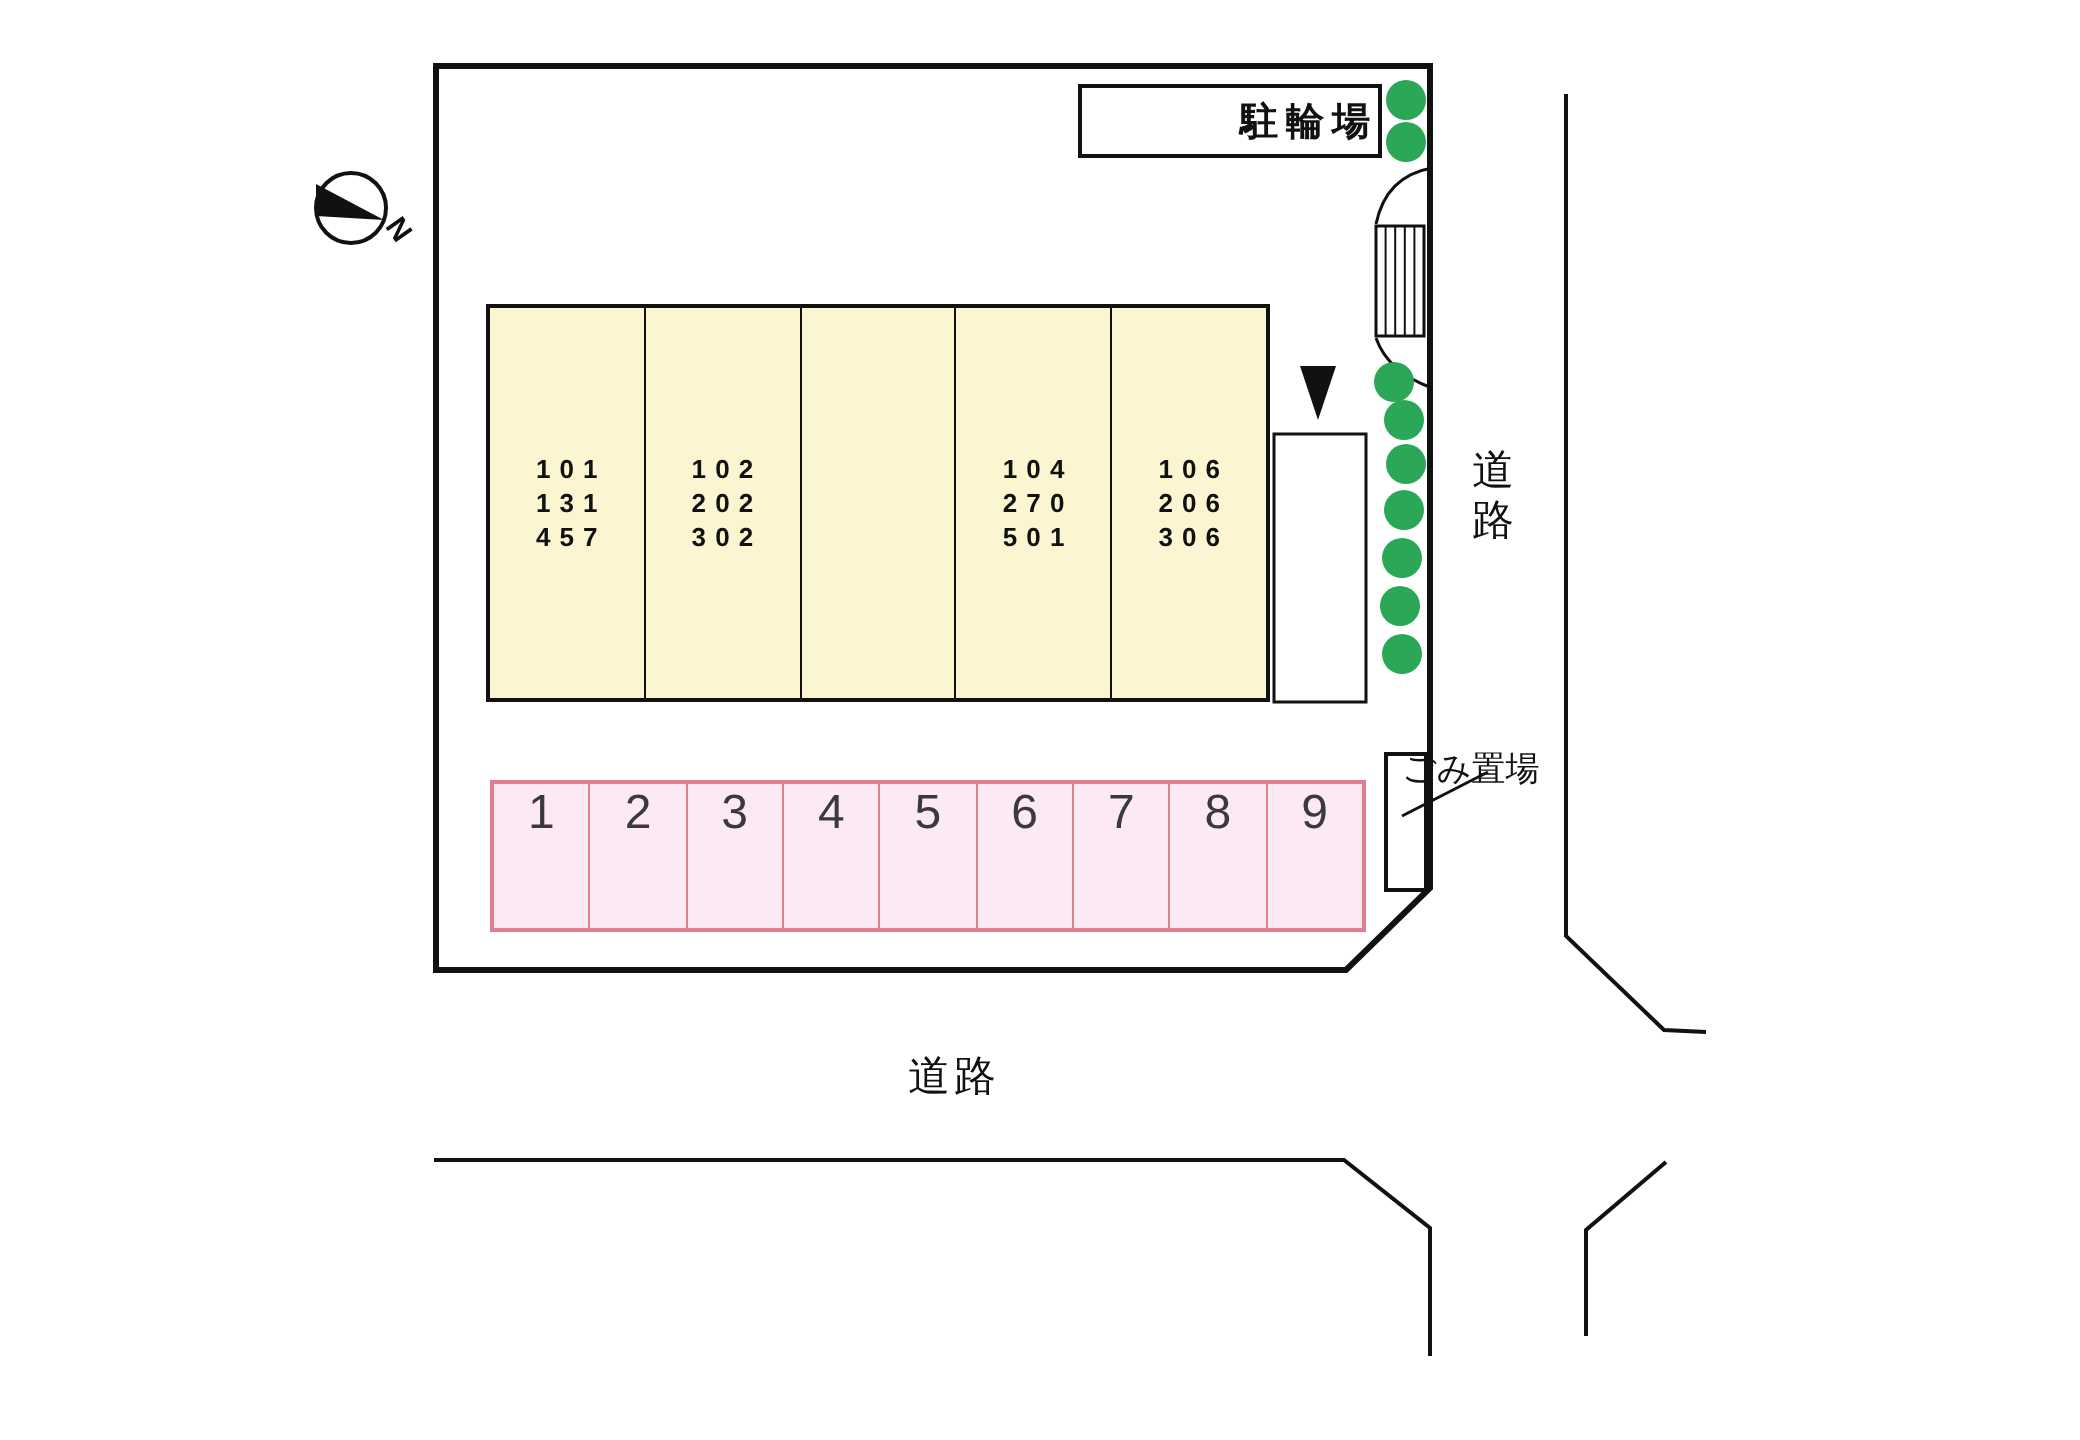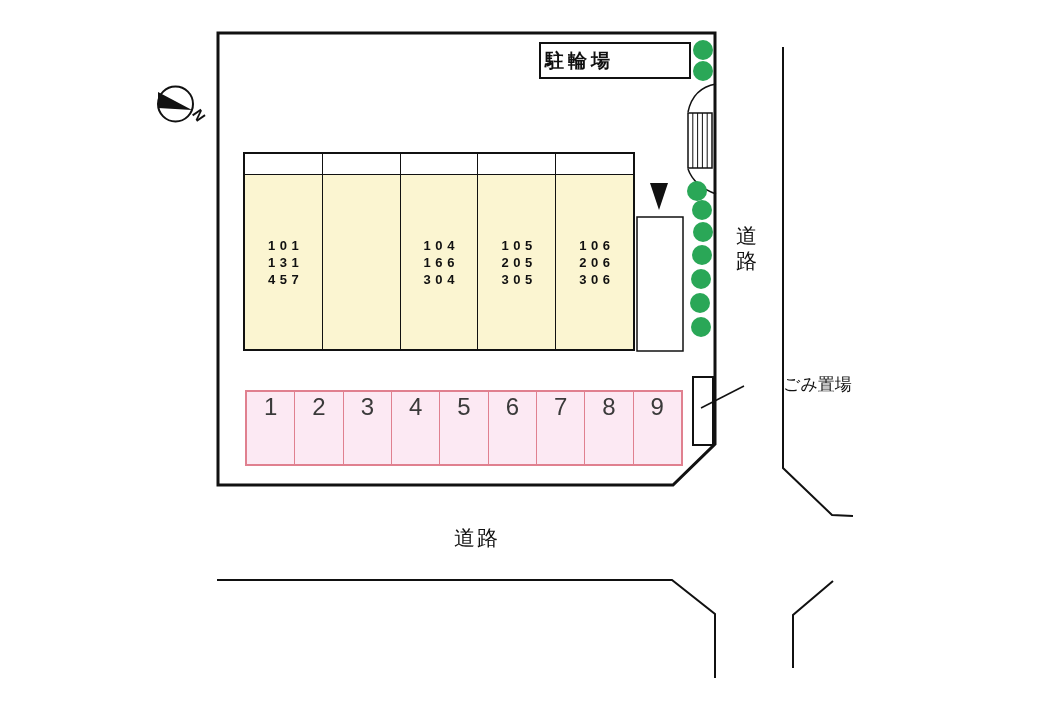--- a/index.html
+++ b/index.html
@@ -12,30 +12,30 @@
     font-family: "Liberation Sans", "DejaVu Sans", sans-serif;
     color: #111;
     overflow: hidden;
   }
   #linework { position: absolute; left: 0; top: 0; width: 1040px; height: 720px; }
 
   
   .bike-box {
     position: absolute; left: 539px; top: 42px; width: 152px; height: 37px;
     background: #fff; border: 2px solid #111;
-    display: flex; align-items: center; justify-content: flex-start;
+    display: flex; align-items: center; justify-content: flex-end;
     font-size: 19px; font-weight: bold; letter-spacing: 4px; text-indent: 4px;
   }
 
   
   .building {
     position: absolute; left: 243px; top: 152px; width: 392px; height: 199px;
     border: 2px solid #111; display: flex; background: #FBF5D1;
   }
-  .unit-cell { flex: 1 1 0; display: flex; flex-direction: column; border-right: 1px solid #111; }
+  .unit-cell { flex: 1 1 0; display: flex; flex-direction: row; border-right: 1px solid #111; }
   .unit-cell:last-child { border-right: none; }
   .balcony { height: 21px; background: #ffffff; border-bottom: 1px solid #111; }
   .unit-body {
     flex: 1; display: flex; flex-direction: column; align-items: center; justify-content: center;
     gap: 4px; font-size: 13px; font-weight: bold; line-height: 1.0;
     letter-spacing: 0.35em; text-indent: 0.35em; color: #111;
   }
 
   
   .parking {
@@ -52,21 +52,21 @@
   
   .road-label-right {
     position: absolute; left: 736px; top: 223px; width: 23px;
     font-size: 21px; line-height: 25px; word-break: break-all; color: #111;
   }
   .road-label-bottom {
     position: absolute; left: 454px; top: 524px;
     font-size: 21px; letter-spacing: 2px; color: #111;
   }
   .garbage-label {
-    position: absolute; left: 783px; top: 373px;
+    position: absolute; left: 701px; top: 373px;
     font-size: 17px; color: #111;
   }
 </style>
 </head>
 <body>
 
 <div id="canvas">
 
   <svg id="linework" viewBox="0 0 1040 720" xmlns="http://www.w3.org/2000/svg">
 
@@ -124,35 +124,35 @@
     <div class="unit-cell">
       <div class="balcony"></div>
       <div class="unit-body">
         <span>101</span>
         <span>131</span>
         <span>457</span>
       </div>
     </div>
     <div class="unit-cell">
       <div class="balcony"></div>
+      <div class="unit-body">
+        <span>102</span>
+        <span>202</span>
+        <span>302</span>
+      </div>
+    </div>
+    <div class="unit-cell">
+      <div class="balcony"></div>
     </div>
     <div class="unit-cell">
       <div class="balcony"></div>
       <div class="unit-body">
         <span>104</span>
-        <span>166</span>
-        <span>304</span>
-      </div>
-    </div>
-    <div class="unit-cell">
-      <div class="balcony"></div>
-      <div class="unit-body">
-        <span>105</span>
-        <span>205</span>
-        <span>305</span>
+        <span>270</span>
+        <span>501</span>
       </div>
     </div>
     <div class="unit-cell">
       <div class="balcony"></div>
       <div class="unit-body">
         <span>106</span>
         <span>206</span>
         <span>306</span>
       </div>
     </div>

